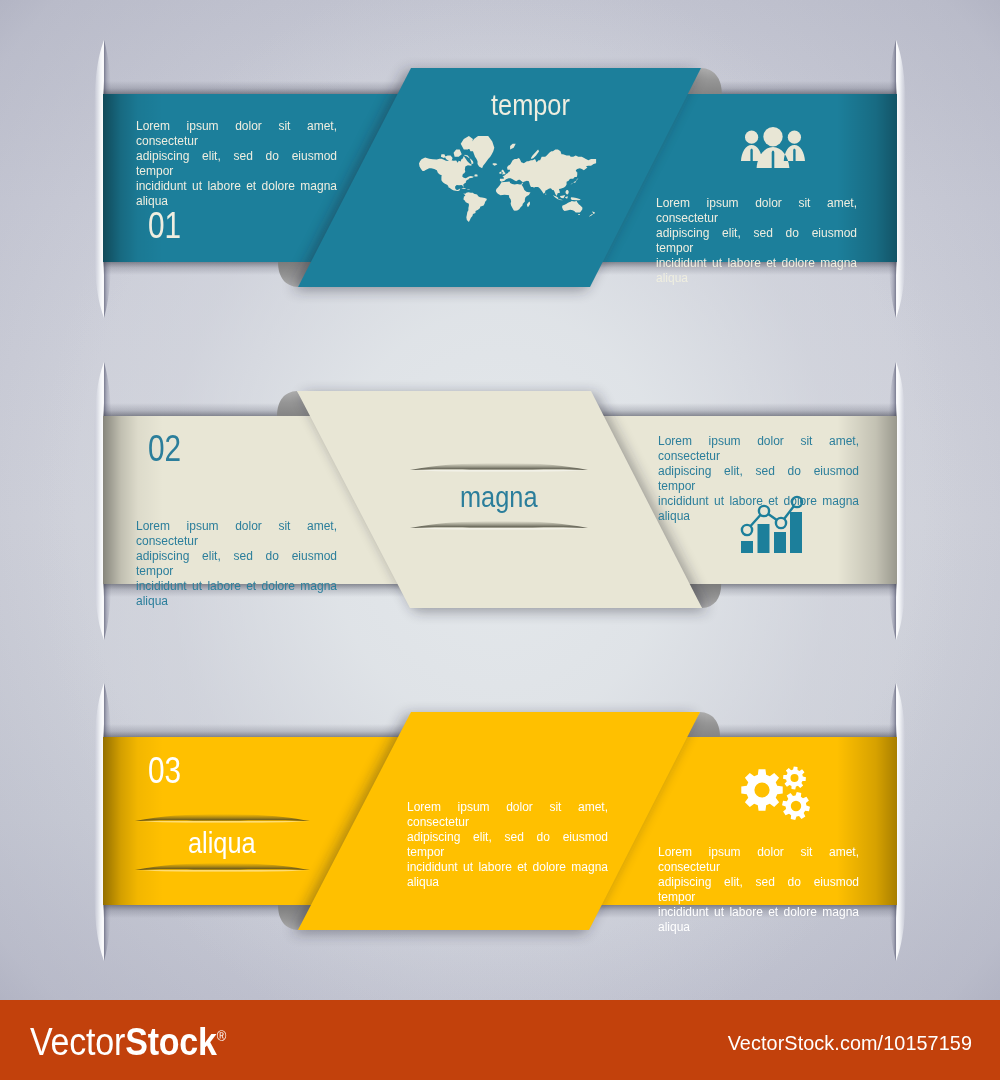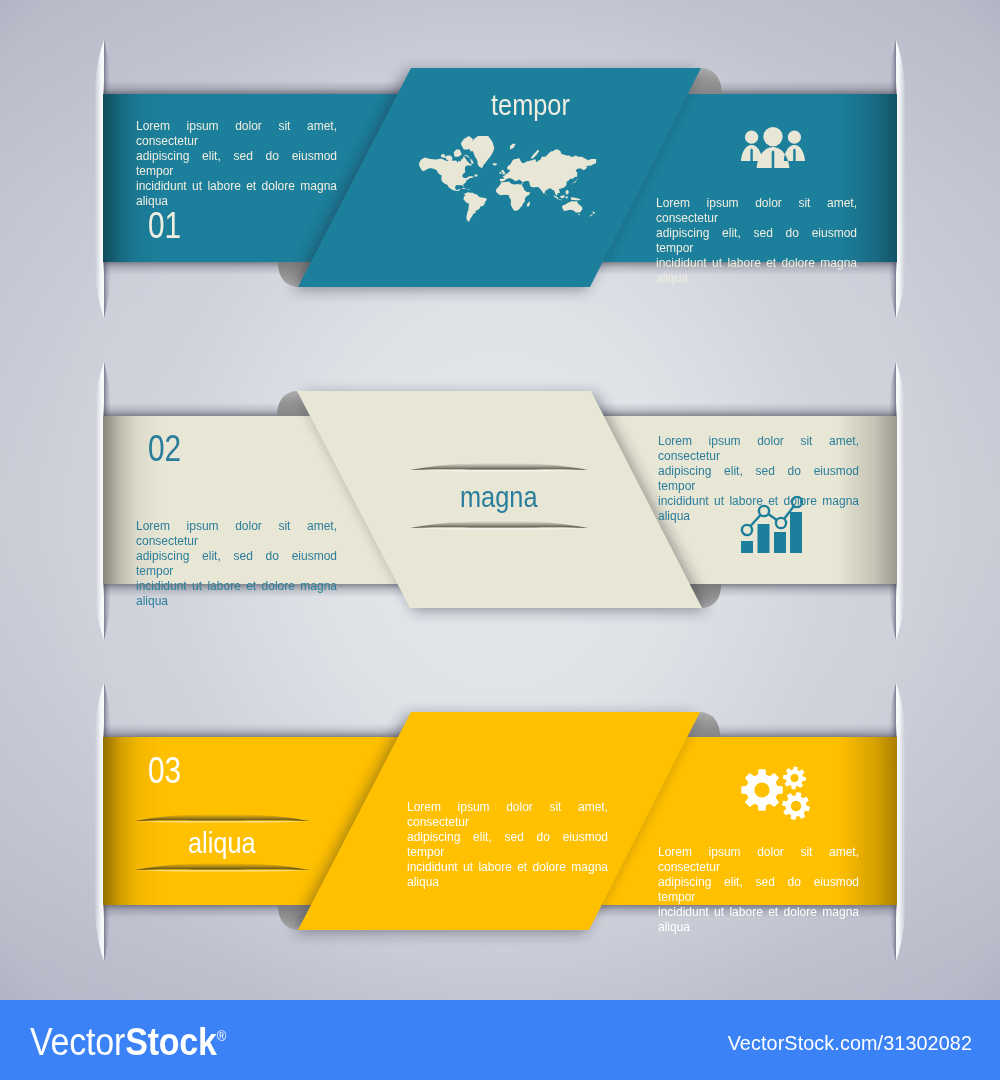--- a/index.html
+++ b/index.html
@@ -3,21 +3,21 @@
 <meta charset="utf-8">
 <style>
 
 html,body{margin:0;padding:0;background:#fff;}
 body{width:1000px;height:1080px;overflow:hidden;
   font-family:"Liberation Sans",sans-serif;-webkit-font-smoothing:antialiased;}
 #stage{position:relative;width:1000px;height:1080px;overflow:hidden;}
 #bg{position:absolute;left:0;top:0;width:1000px;height:1000px;background:radial-gradient(ellipse 58% 70% at 50% 52%, rgba(228,232,235,1) 0%, rgba(224,228,232,.95) 30%, rgba(214,217,224,.45) 58%, rgba(200,202,214,0) 80%),linear-gradient(180deg,#c4c6d2 0%,#cbcdd8 20%,#cfd1da 52%,#cacdd7 82%,#c2c4d1 100%);}
 #vig{position:absolute;left:0;top:0;width:1000px;height:1000px;background:radial-gradient(ellipse 88% 92% at 50% 50%, rgba(160,162,181,0) 48%, rgba(160,162,181,.30) 74%, rgba(150,152,172,1) 100%);}
 .art{position:absolute;left:0;top:0;}
-#footer{position:absolute;left:0;top:1000px;width:1000px;height:80px;background:#3b82f6;}
+#footer{position:absolute;left:0;top:1000px;width:1000px;height:80px;background:#c2410c;}
 .vs-logo{position:absolute;left:30px;top:22px;color:#fff;font-size:34px;letter-spacing:-0.2px;
   transform:scaleY(1.13);transform-origin:left top;line-height:1;}
 .vs-logo .lt{font-weight:300;}
 .vs-logo .bd{font-weight:700;}
 .vs-logo sup{font-size:13px;vertical-align:super;font-weight:400;}
 .vs-url{position:absolute;right:28px;top:32px;color:#fff;font-size:19.8px;letter-spacing:.1px;}
 .tlayer{position:absolute;left:0;top:0;width:1000px;height:1000px;}
 .btxt{position:absolute;width:201px;font-size:12px;line-height:15.1px;}
 .btxt > span{display:block;text-align:justify;text-align-last:justify;white-space:normal;}
 .num{position:absolute;font-size:37px;line-height:37px;letter-spacing:0px;
@@ -341,15 +341,15 @@
 <div class="btxt" style="left:658px;top:845px;color:#ffffff">
         <span>Lorem ipsum dolor sit amet, consectetur</span>
         <span>adipiscing elit, sed do eiusmod tempor</span>
         <span>incididunt ut labore et dolore magna aliqua</span>
       </div>
 <div class="num" style="left:148px;top:752px;color:#ffffff">03</div>
 <div class="ttl" style="left:188px;top:828px;color:#ffffff">aliqua</div>
 </div>
   <div id="footer">
     <div class="vs-logo"><span class="lt">Vector</span><span class="bd">Stock</span><sup>®</sup></div>
-    <div class="vs-url">VectorStock.com/31302082</div>
+    <div class="vs-url">VectorStock.com/10157159</div>
   </div>
 </div>
 
 </body></html>

